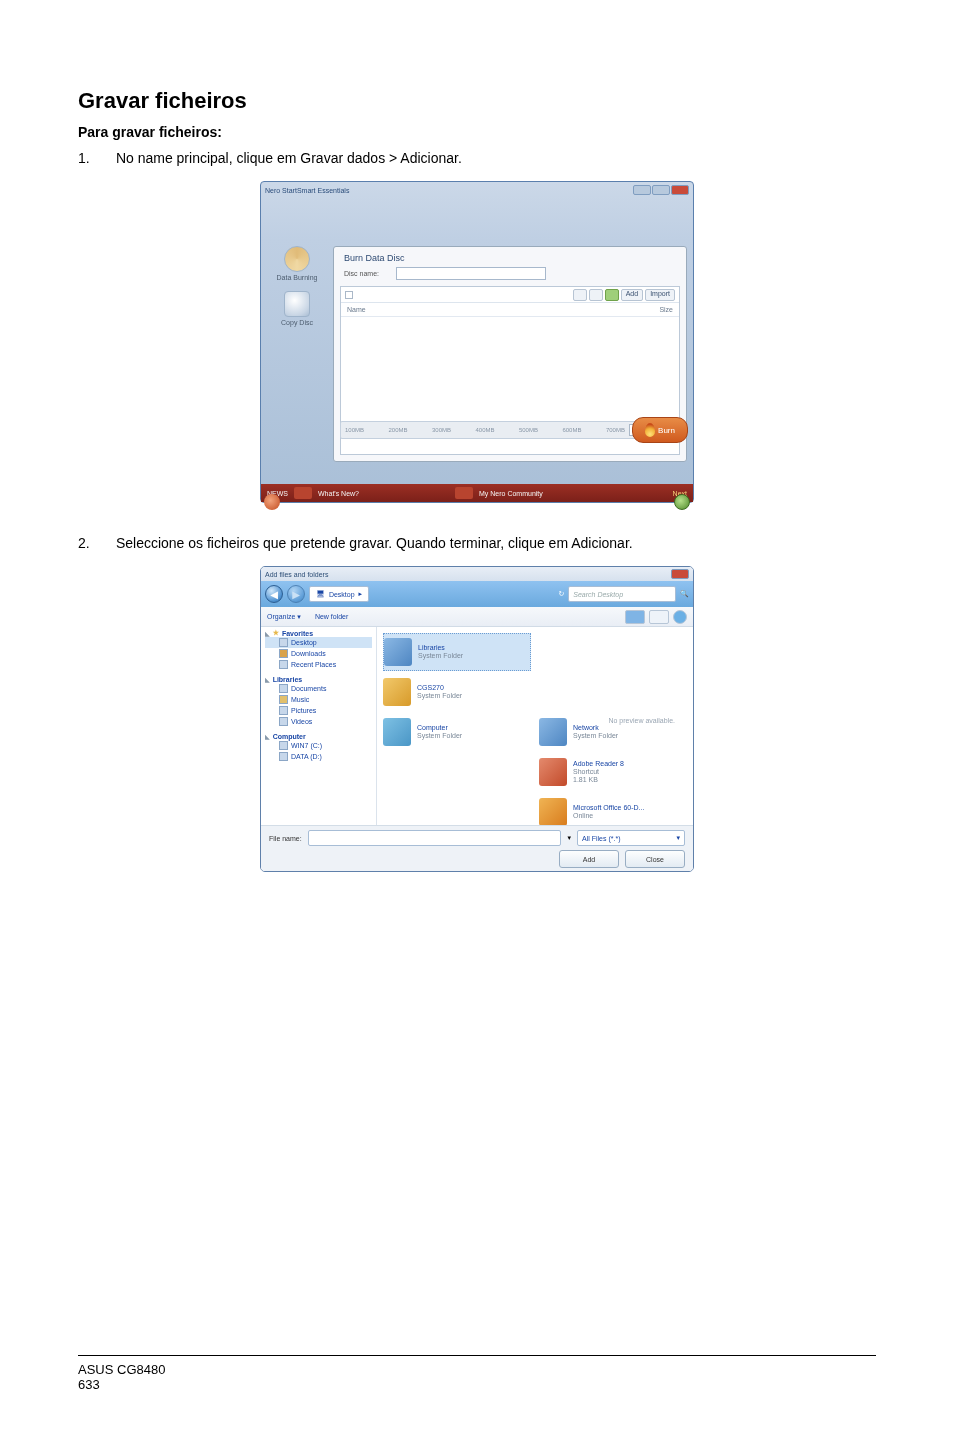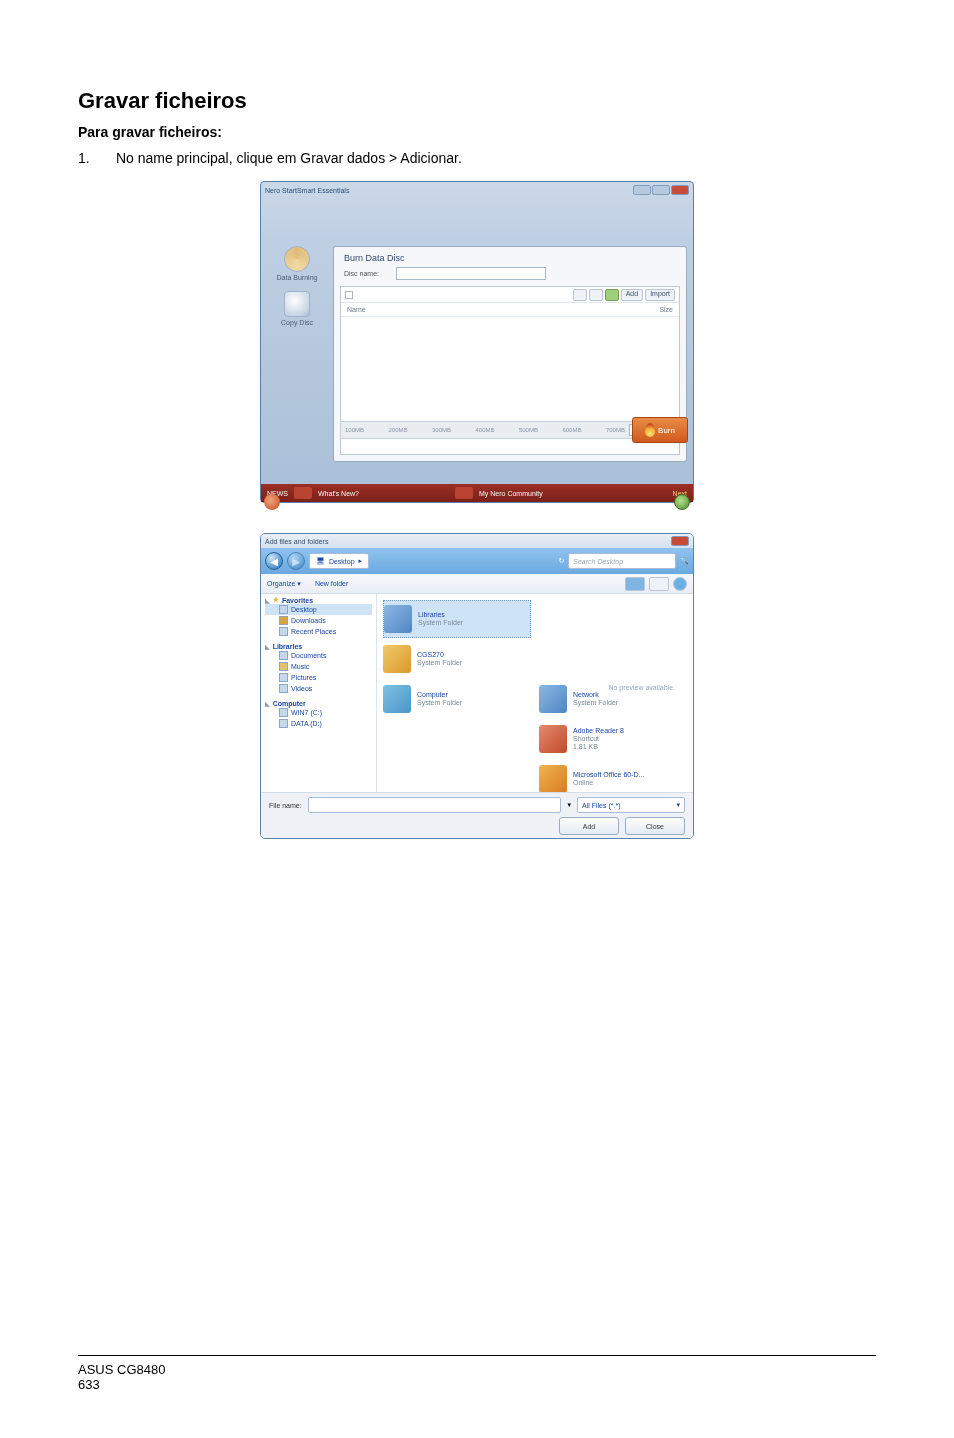--- a/index.html
+++ b/index.html
@@ -101,21 +101,21 @@
   .sheet-cols { height:14px; border-bottom:1px solid #e3e9f1; display:flex; align-items:center; justify-content:space-between; padding:0 6px; color:#6b7b8e;}
   .nero-ruler {
     position:absolute; left:6px; right:6px; bottom:22px; height:18px;
     background:linear-gradient(#e9edf2,#e9edf2);
     border:1px solid #c4d0de; border-radius:2px; display:flex; align-items:center; justify-content:space-between; padding:0 4px;
   }
   .ruler-ticks { flex:1; display:flex; justify-content:space-between; color:#8a98a8; font-size:6px;}
   .ruler-drop { width:46px; height:12px; border:1px solid #aab8c8; background:#fff; font-size:6px; color:#445; display:flex; align-items:center; justify-content:center; margin-left:4px;}
   .burn-big {
     position:absolute; right:-2px; bottom:18px; width:56px; height:26px;
-    background:linear-gradient(#e88c46,#d05a1f); border:1px solid #a84416; border-radius:3px;
+    background:linear-gradient(#e88c46,#d05a1f); border:1px solid #a84416; border-radius:11px;
     color:#fff; display:flex; align-items:center; justify-content:center; font-size:8px; gap:3px;
   }
   .flame { width:10px; height:14px; background:radial-gradient(circle at 50% 80%,#ffe17a,#f2b13a 45%,#c94b19 80%); border-radius:50% 50% 50% 50% / 60% 60% 40% 40%; }
   .nero-statusbar {
     position:absolute; left:0; right:0; bottom:0; height:18px;
     background:linear-gradient(#9c2f24,#7b2019); display:flex; align-items:center; color:#fff; padding:0 6px; gap:6px;
   }
   .sb-btn { background:#b8442f; width:18px; height:12px; border-radius:2px;}
   .sb-txt { color:#f4f4f4; }
   .sb-right { margin-left:auto; color:#f7d47a; }
@@ -267,20 +267,26 @@
         <span class="sb-txt">What's New?</span>
         <div class="sb-btn" style="margin-left:90px;"></div>
         <span class="sb-txt">My Nero Community</span>
         <span class="sb-right">Next</span>
       </div>
       <div class="corner-left"></div>
       <div class="corner-dot"></div>
     </div>
   </div>
 
+  <div class="step" style="margin-top:30px;">
+    <span class="step-num">2.</span>
+    <span class="step-body">
+      <span>Seleccione os ficheiros que pretende gravar. Quando terminar, clique em </span><b>Adicionar</b><span>.</span>
+    </span>
+  </div>
 
   <div class="img-wrap">
     <div class="file-window">
       <div class="fw-titlebar">
         <span>Add files and folders</span>
         <div class="fw-winbtns">
           <div class="winbtn close"></div>
         </div>
       </div>
       <div class="fw-nav">

